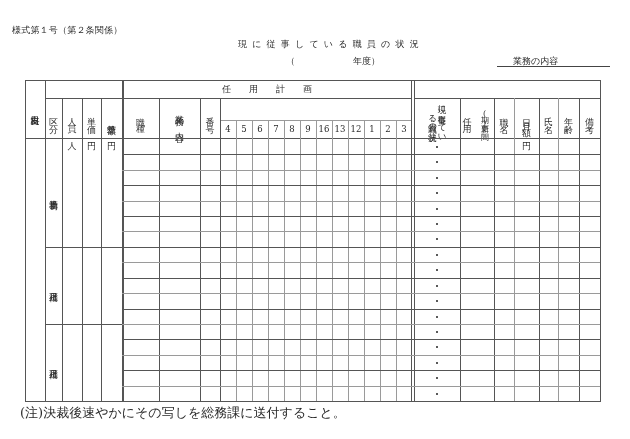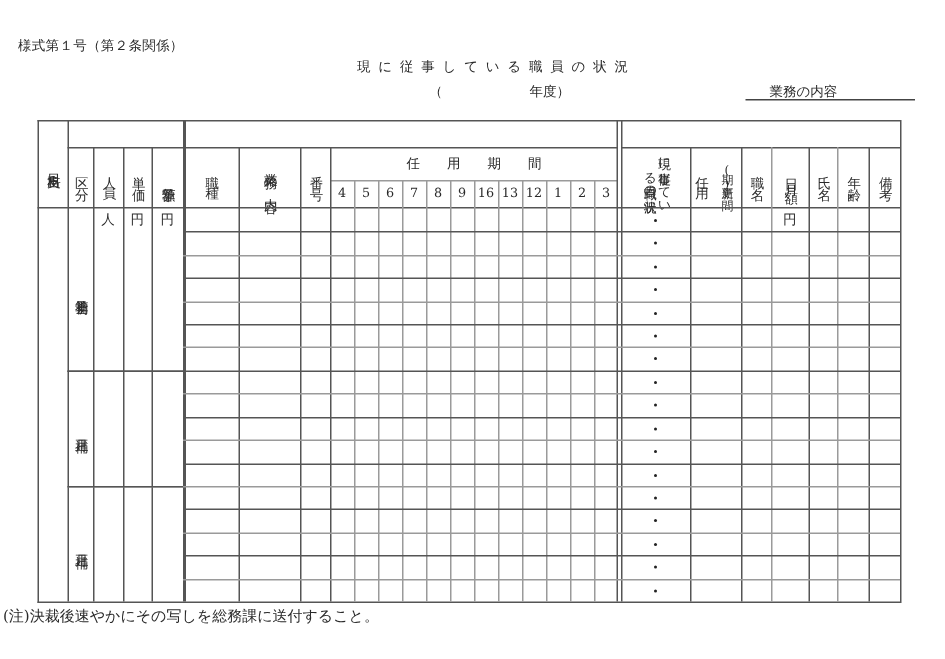--- a/index.html
+++ b/index.html
@@ -8,21 +8,21 @@
     font-family: "DejaVu Serif", "Liberation Serif", serif;
     color: #2a2a2a;
   }
   .abs { position: absolute; }
   .form-no { left: 12px; top: 24px; font-size: 9px; letter-spacing: 0.2px; }
   .title { left: 238px; top: 38px; font-size: 9px; letter-spacing: 5.2px; }
   .year-open { left: 286px; top: 55px; font-size: 9px; }
   .year-label { left: 353px; top: 55px; font-size: 9px; }
   .dept-label { left: 513px; top: 55px; font-size: 9px; }
   .dept-line { left: 497px; top: 66px; width: 113px; height: 0; border-top: 1px solid #444; }
-  .note { left: 2px; top: 404px; font-size: 10px; text-align: center; }
+  .note { left: 20px; top: 404px; font-size: 13px; text-align: center; }
 
   .grid { position: absolute; left: 0; top: 0; width: 630px; height: 439px; }
   .cell {
     position: absolute; display: flex; align-items: center; justify-content: center;
     font-size: 9px; color: #2a2a2a; box-sizing: border-box; text-align: center;
   }
   .vt { writing-mode: vertical-rl; text-orientation: upright; line-height: 10px; letter-spacing: 0; }
   .line { position: absolute; background: #555; }
   .line.light { background: #9a9a9a; }
   .dot { width: 2px; height: 2px; background: #222; border-radius: 1px; position: absolute; }
@@ -38,24 +38,24 @@
 <div class="abs dept-line"></div>
 
 <div class="grid">
 
   <div class="cell vt" style="left:25px;top:80px;width:20px;height:58px;">支出科目</div>
   <div class="cell vt" style="left:45px;top:98px;width:17px;height:40px;letter-spacing:8px;">区分</div>
   <div class="cell vt" style="left:62px;top:98px;width:20px;height:40px;letter-spacing:8px;">人員</div>
   <div class="cell vt" style="left:82px;top:98px;width:19px;height:40px;letter-spacing:8px;">単価</div>
   <div class="cell vt" style="left:101px;top:98px;width:21px;height:40px;">予算額</div>
 
+  <div class="cell" style="left:122px;top:80px;width:290px;height:18px;">任　　用　　計　　画</div>
   <div class="cell vt" style="left:122px;top:98px;width:37px;height:40px;letter-spacing:8px;">職種</div>
   <div class="cell vt" style="left:159px;top:98px;width:41px;height:40px;letter-spacing:2px;">業務の内容</div>
   <div class="cell vt" style="left:200px;top:98px;width:20px;height:40px;letter-spacing:8px;">番号</div>
-  <div class="cell" style="left:220px;top:98px;width:192px;height:22px;">任　　用　　期　　間</div>
   <div id="months">
       <div class="cell" style="left: 220px; top: 120px; width: 16px; height: 18px; font-size: 8.5px;">4</div>
       <div class="cell" style="left: 236px; top: 120px; width: 16px; height: 18px; font-size: 8.5px;">5</div>
       <div class="cell" style="left: 252px; top: 120px; width: 16px; height: 18px; font-size: 8.5px;">6</div>
       <div class="cell" style="left: 268px; top: 120px; width: 16px; height: 18px; font-size: 8.5px;">7</div>
       <div class="cell" style="left: 284px; top: 120px; width: 16px; height: 18px; font-size: 8.5px;">8</div>
       <div class="cell" style="left: 300px; top: 120px; width: 16px; height: 18px; font-size: 8.5px;">9</div>
       <div class="cell" style="left: 316px; top: 120px; width: 16px; height: 18px; font-size: 8.5px;">16</div>
       <div class="cell" style="left: 332px; top: 120px; width: 16px; height: 18px; font-size: 8.5px;">13</div>
       <div class="cell" style="left: 348px; top: 120px; width: 16px; height: 18px; font-size: 8.5px;">12</div>

